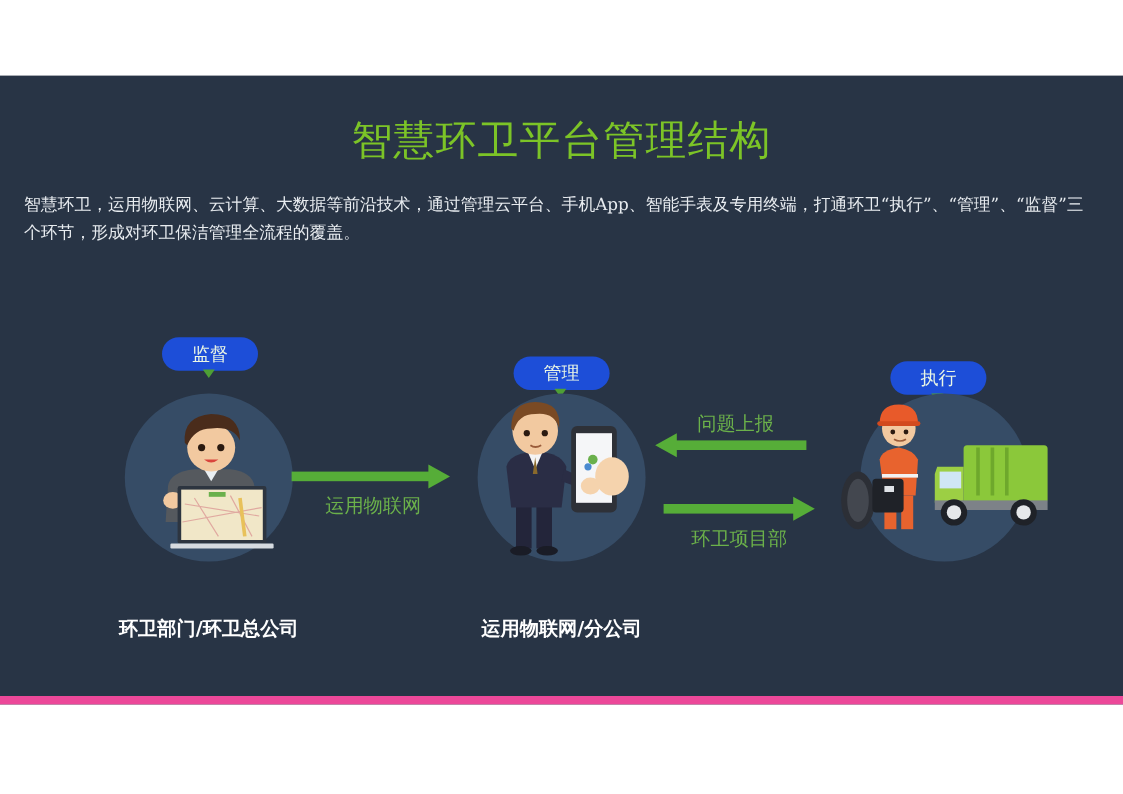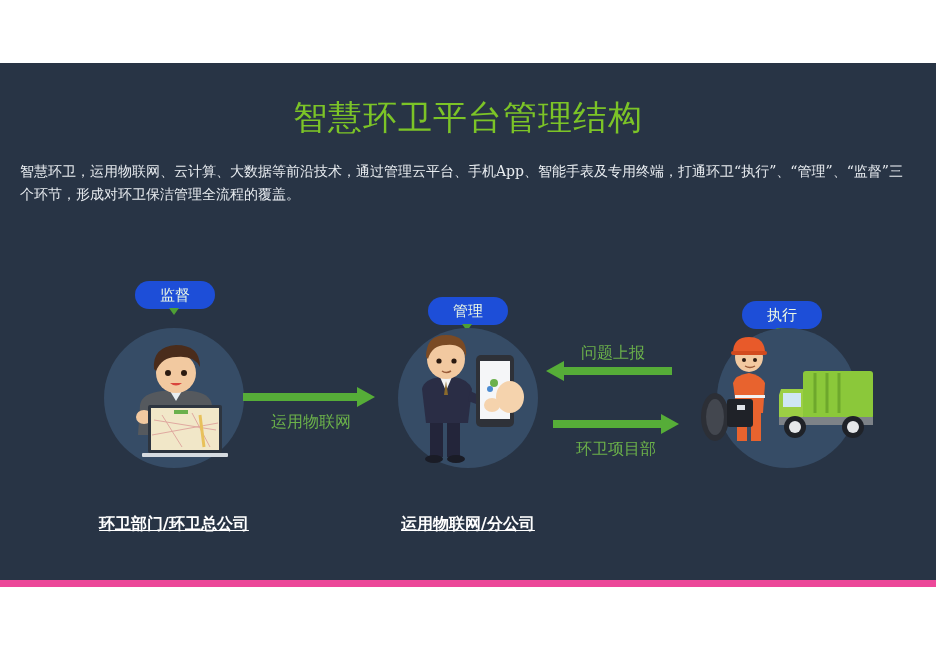--- a/index.html
+++ b/index.html
@@ -44,21 +44,21 @@
     .arrow.left .head {
       position: absolute; left: 0; top: 0; width: 0; height: 0;
       border-top: 10px solid transparent; border-bottom: 10px solid transparent;
       border-right: 18px solid #56ad38;
     }
     .arrow-label {
       position: absolute; color: #6bb14a; font-size: 16px; text-align: left; width: 90px;
     }
     .role-label {
       position: absolute; color: #ffffff; font-family: "DejaVu Sans", "Liberation Sans", sans-serif;
-      font-size: 16px; font-weight: bold; text-align: center; width: 220px; text-decoration: underline;
+      font-size: 16px; font-weight: bold; text-align: center; width: 220px;
     }
   </style>
 </head>
 <body>
 
 <div class="panel">
 
   <div class="title">智慧环卫平台管理结构</div>
   <div class="desc">智慧环卫，运用物联网、云计算、大数据等前沿技术，通过管理云平台、手机App、智能手表及专用终端，打通环卫“执行”、“管理”、“监督”三个环节，形成对环卫保洁管理全流程的覆盖。</div>
 

